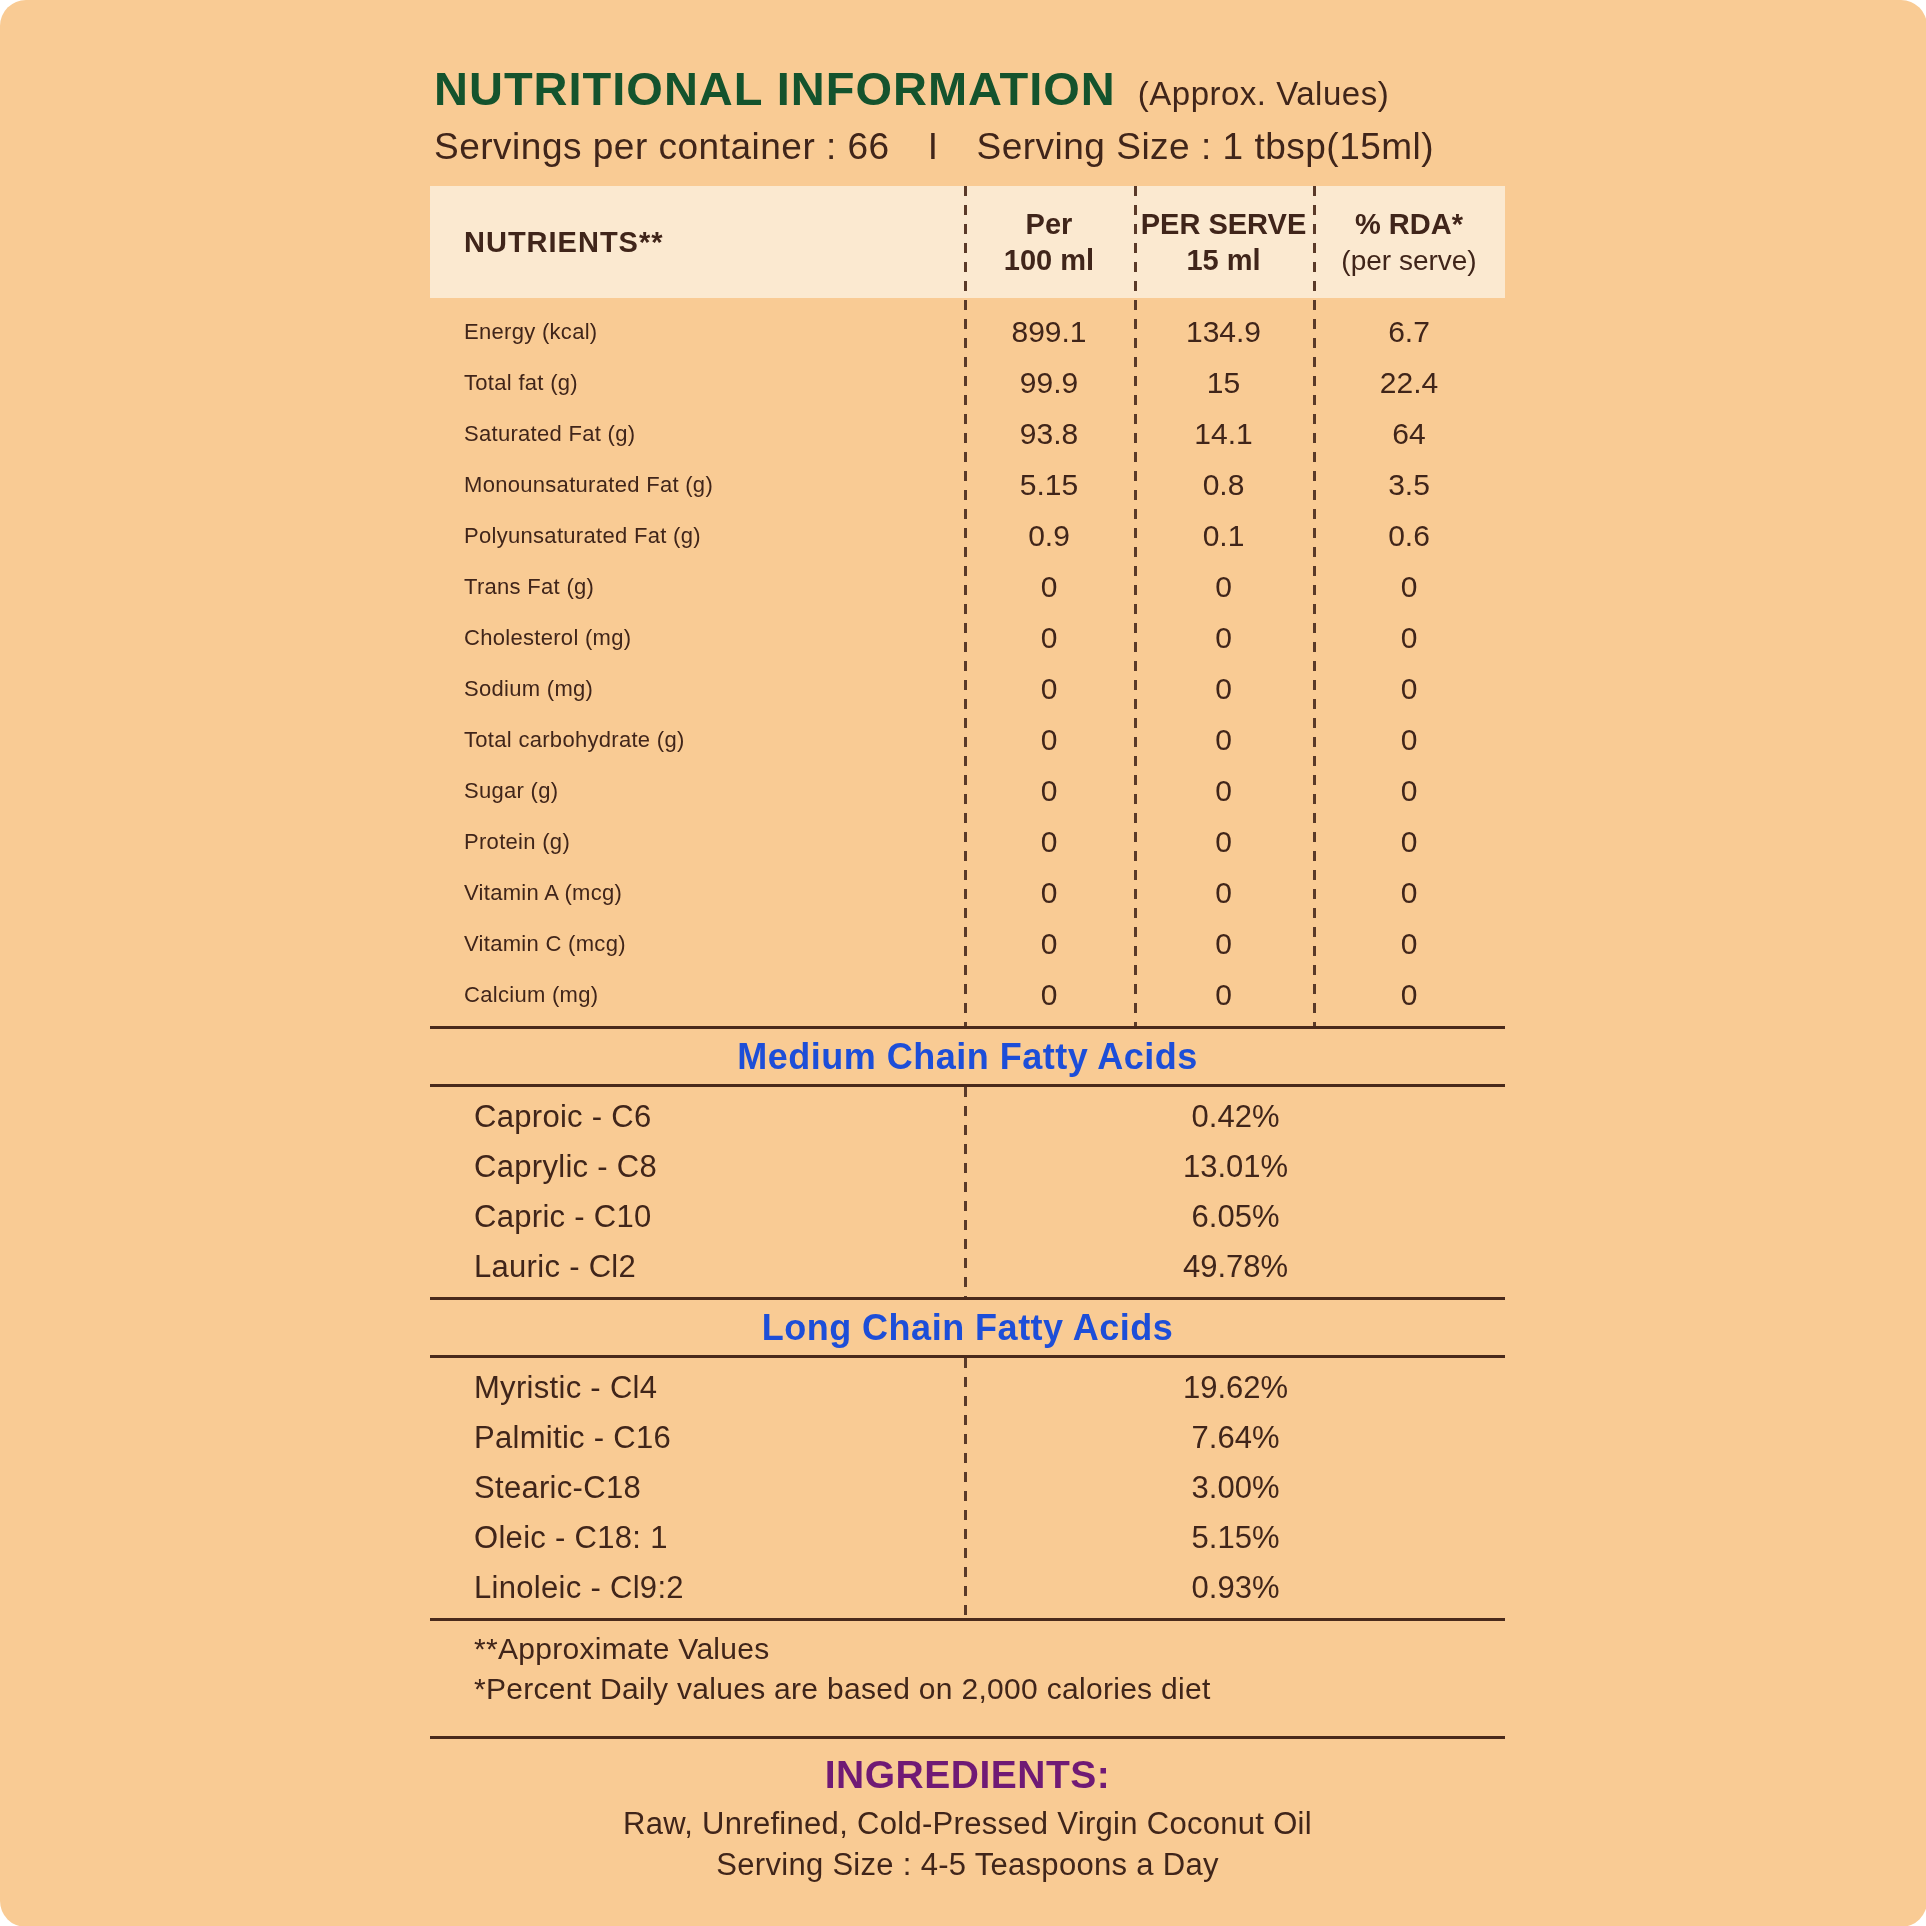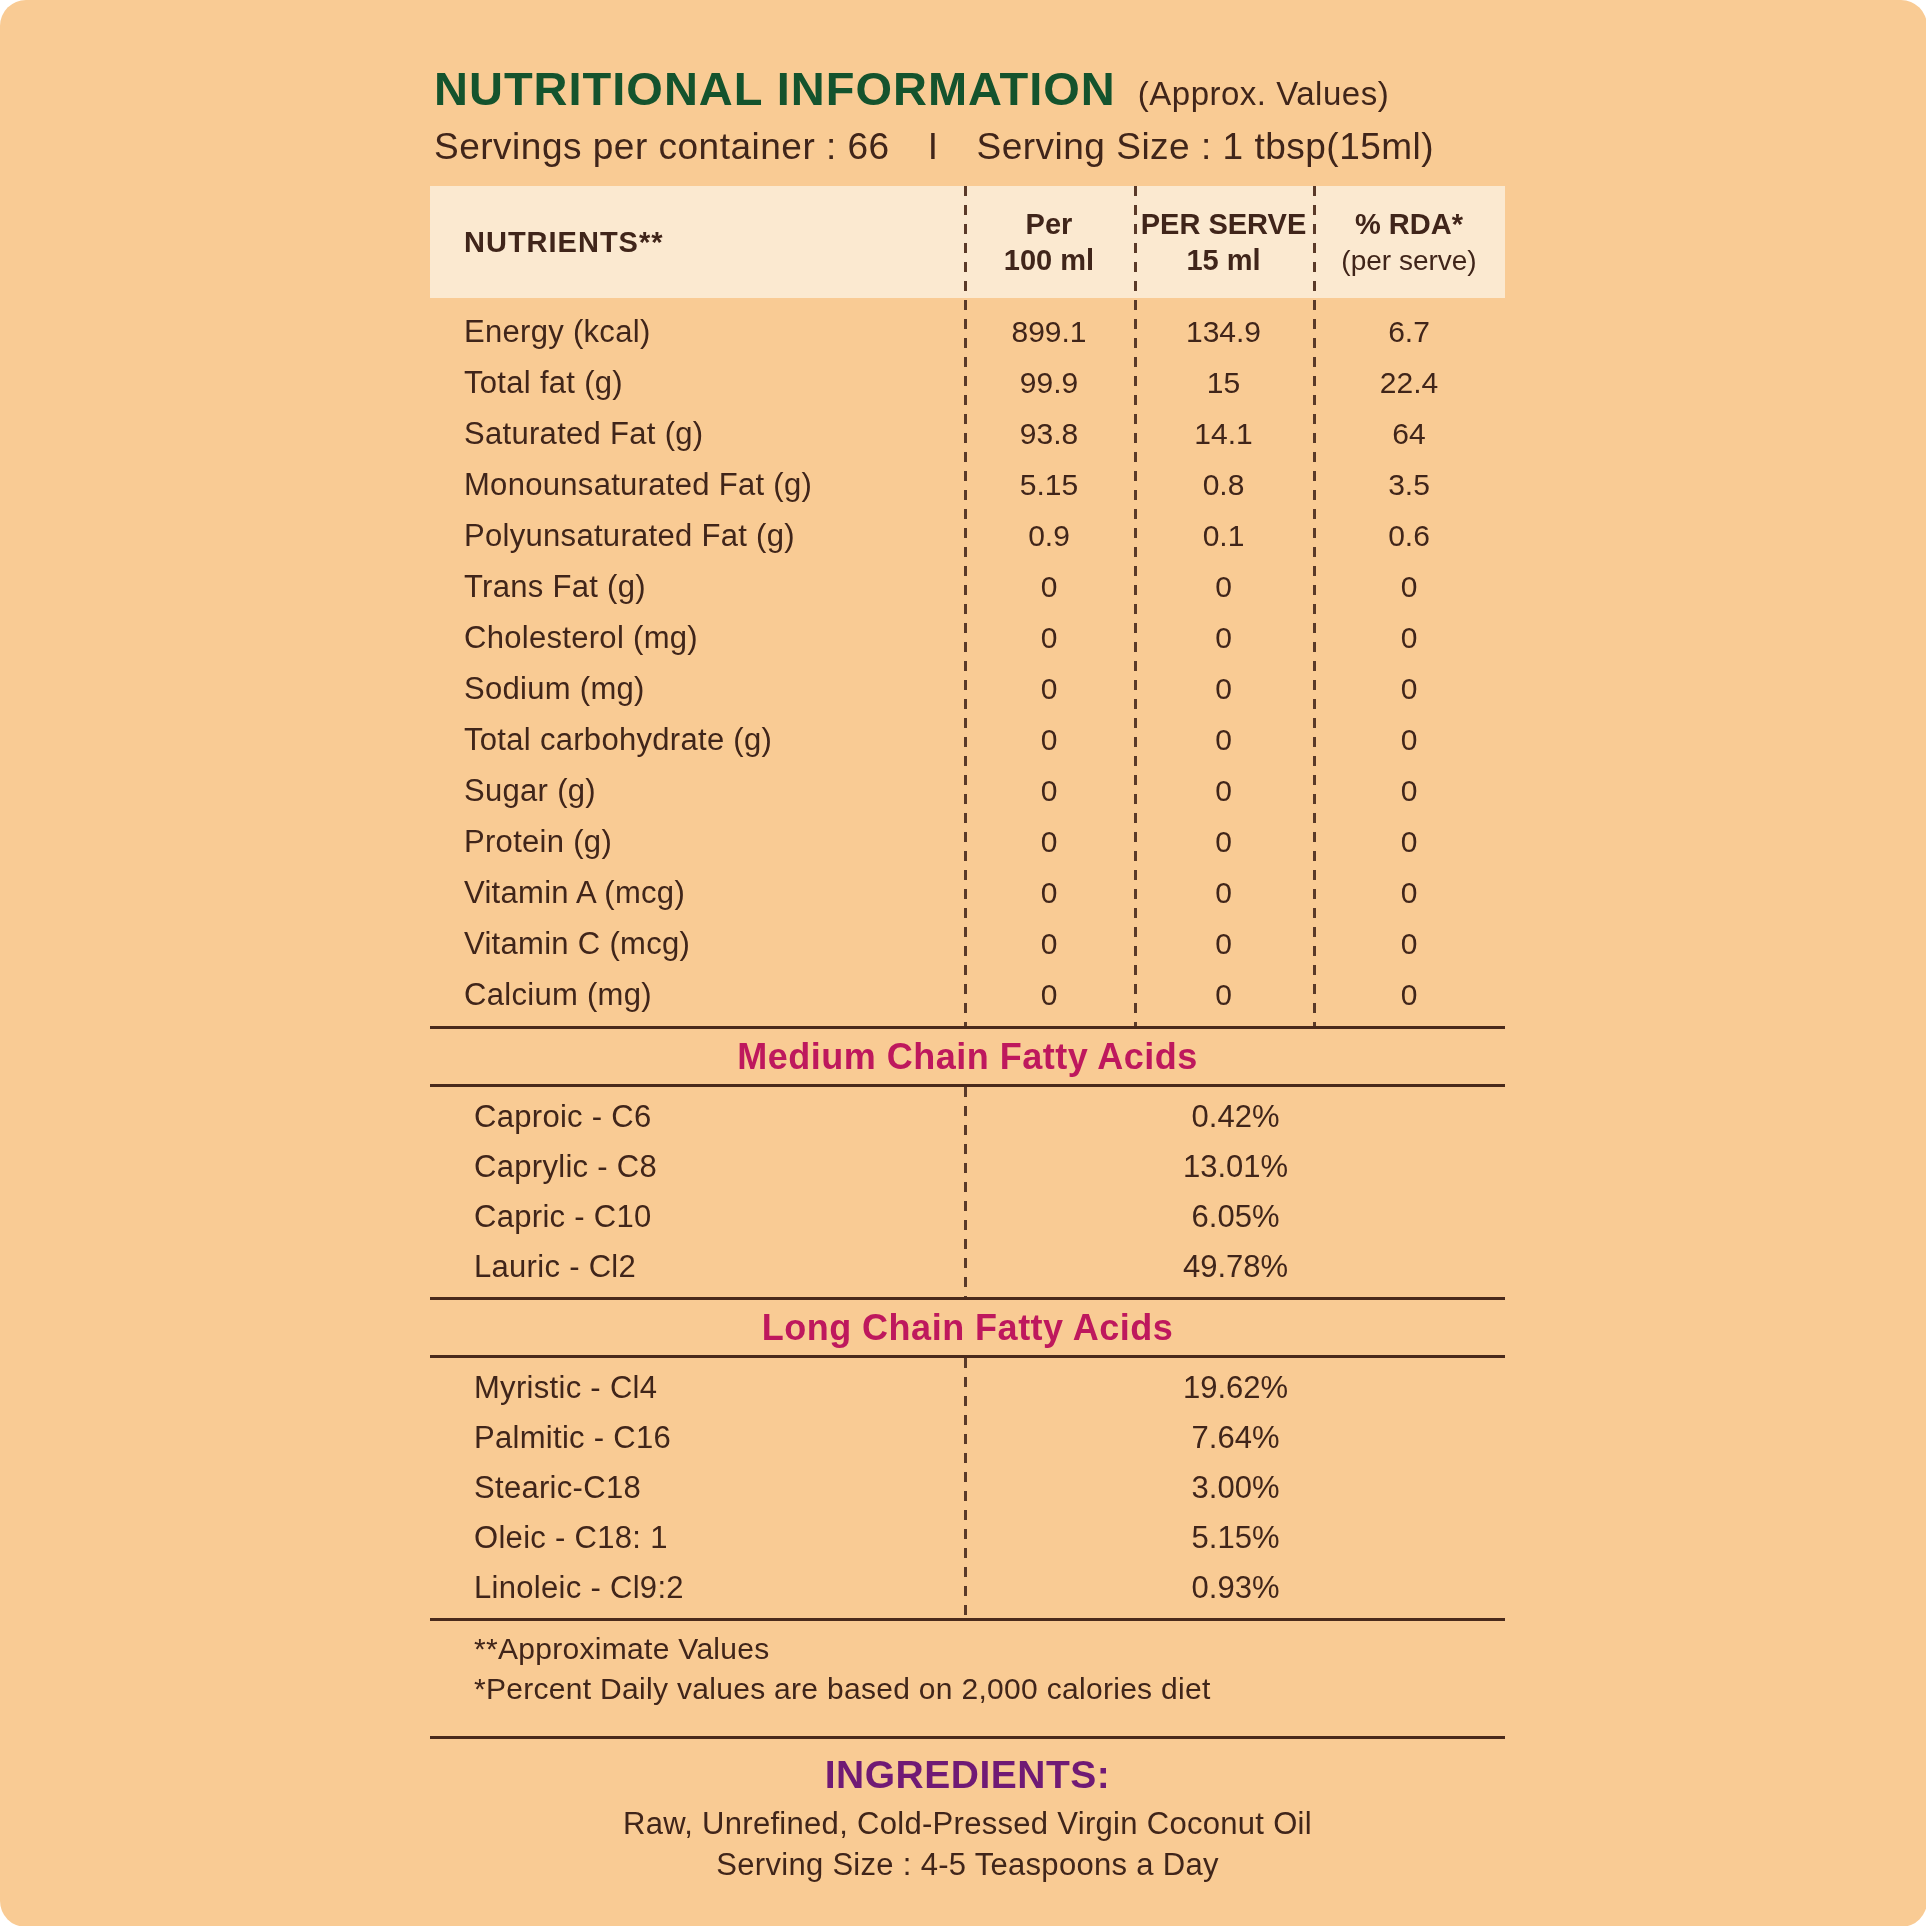--- a/index.html
+++ b/index.html
@@ -26,31 +26,31 @@
   .ntable { position:relative; border-bottom:3px solid #4A2A1B; }
   .thead {
     display:grid; grid-template-columns:534px 170px 179px 192px;
     align-items:center; height:112px; background:#FBE9D0;
   }
   .th-nutrients { padding-left:34px; font-size:29px; font-weight:bold; letter-spacing:1px; }
   .th-col { text-align:center; font-size:29px; font-weight:bold; line-height:1.25; }
   .th-col .sub-reg { font-weight:normal; font-size:28px; }
   .tbody { padding:8px 0 6px 0; }
   .trow { display:grid; grid-template-columns:534px 170px 179px 192px; align-items:center; height:51px; }
-  .trow .lbl { padding-left:34px; font-size:31px; letter-spacing:0.3px; }
+  .trow .lbl { padding-left:34px; font-size:22px; letter-spacing:0.3px; }
   .trow .val { text-align:center; font-size:30px; }
   .vdash {
     position:absolute; top:0; bottom:0; width:3px;
     background:repeating-linear-gradient(to bottom,#5A3A29 0 10px,rgba(0,0,0,0) 10px 19px);
   }
   .vd1 { left:534px; } .vd2 { left:704px; } .vd3 { left:883px; }
   
   .sec-title {
     height:55px; display:flex; align-items:center; justify-content:center;
-    font-size:36px; font-weight:bold; letter-spacing:0.5px; color:#be185d;
+    font-size:36px; font-weight:bold; letter-spacing:0.5px; color:#1d4ed8;
     border-bottom:3px solid #4A2A1B;
   }
   .sec-rows { position:relative; border-bottom:3px solid #4A2A1B; padding:5px 0; }
   .srow { display:grid; grid-template-columns:535px 541px; align-items:center; height:50px; }
   .srow .lbl { padding-left:44px; font-size:31px; letter-spacing:0.3px; }
   .srow .val { text-align:center; font-size:31px; }
   .vdash-mid { position:absolute; left:534px; top:0; bottom:0; width:3px;
     background:repeating-linear-gradient(to bottom,#5A3A29 0 10px,rgba(0,0,0,0) 10px 19px); }
   
   .footnotes { border-bottom:3px solid #4A2A1B; padding:8px 0 27px 44px; }

